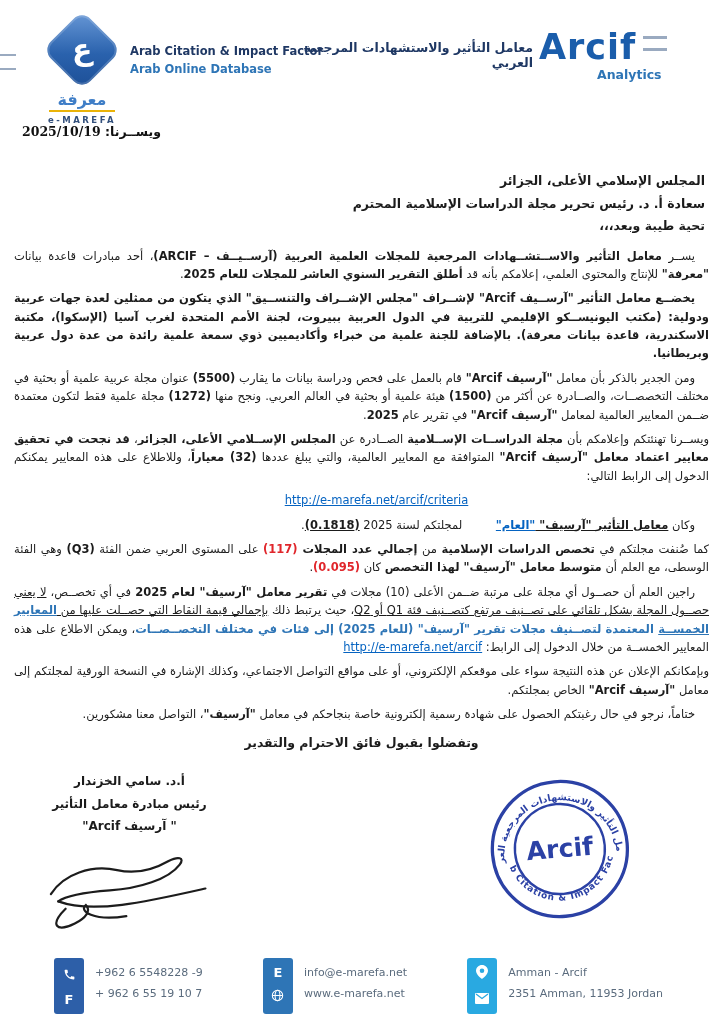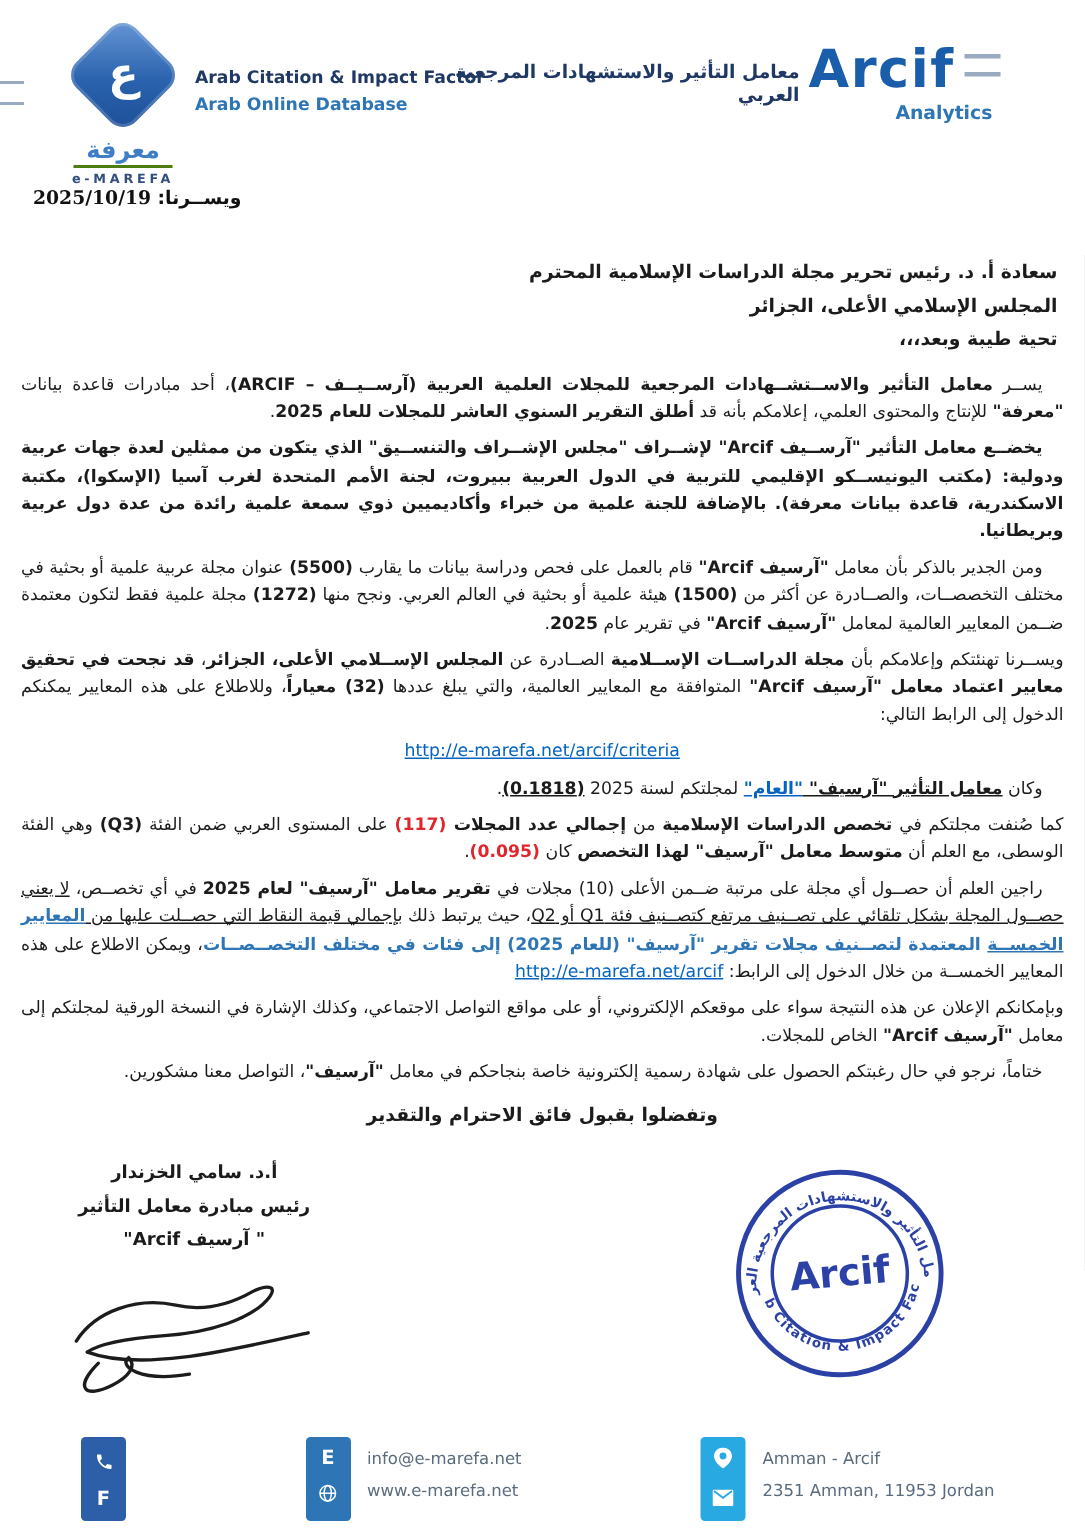--- a/index.html
+++ b/index.html
@@ -6,21 +6,21 @@
   .page{position:relative;width:723px;height:1024px;margin:0 auto;background:#fff;overflow:hidden;}
 
   
   .letterhead{position:absolute;top:14px;left:0;right:0;height:108px;direction:ltr;}
   .edge-dash{position:absolute;width:16px;height:2px;background:#9aaac0;}
   .marefa{position:absolute;left:34px;top:2px;width:96px;text-align:center;}
   .diamond{width:56px;height:56px;margin:6px auto 12px;border-radius:12px;transform:rotate(45deg);
     background:linear-gradient(135deg,#6a9ad8 0%,#2a62ad 55%,#1c4e96 100%);
     display:flex;align-items:center;justify-content:center;box-shadow:inset 0 0 0 2px rgba(255,255,255,.18);}
   .diamond span{transform:rotate(-45deg);color:#fff;font-size:30px;font-weight:700;line-height:1;}
-  .marefa-word{color:#3f7ec7;font-weight:700;font-size:16px;border-bottom:2px solid #4d7c0f;display:inline-block;padding:0 8px 1px;line-height:1.1;}
+  .marefa-word{color:#3f7ec7;font-weight:700;font-size:16px;border-bottom:2px solid #eab308;display:inline-block;padding:0 8px 1px;line-height:1.1;}
   .marefa-sub{font-size:8.5px;letter-spacing:2.5px;color:#33507c;margin-top:3px;font-weight:700;}
   .eng-block{position:absolute;left:130px;top:28px;font-weight:700;font-size:11.5px;line-height:1.6;}
   .eng-block .l1{color:var(--navy);}
   .eng-block .l2{color:var(--blue);}
   .ar-block{position:absolute;right:190px;top:26px;width:238px;direction:rtl;text-align:right;font-weight:700;}
   .ar-block .l1{color:var(--navy);font-size:12.5px;}
   .ar-block .l2{color:var(--blue);font-size:11.5px;margin-top:3px;}
   .arcif-logo{position:absolute;right:16px;top:18px;width:168px;}
   .arcif-word{font-size:35px;font-weight:800;color:var(--logoBlue);letter-spacing:1px;line-height:.9;display:inline-block;}
   .logo-dashes{display:inline-block;vertical-align:top;margin-left:7px;margin-top:4px;}
@@ -34,21 +34,21 @@
   
   .main{position:relative;margin:170px 14px 0;direction:rtl;color:var(--ink);font-size:11.5px;}
   .greeting{font-weight:700;font-size:12.5px;line-height:1.8;margin:0 4px 9px 0;text-align:right;}
   .par{margin:0 0 6px;line-height:1.6;text-align:justify;}
   .par.ind{text-indent:14px;}
   .par.a-center{text-align:center;text-indent:0;}
   .s-b{font-weight:700;}
   .s-u{text-decoration:underline;}
   .s-r{color:var(--red);}
   .s-c{color:var(--blue);}
-  .s-l{color:var(--link);}
+  .s-l{color:var(--link);margin-left:30px;}
   a{text-decoration:none;color:inherit;}
   .closing{text-align:center;font-weight:700;font-size:12.5px;margin:12px 0 6px;}
 
   
   .sig-row{display:flex;direction:ltr;justify-content:space-between;align-items:flex-start;margin-top:20px;padding:0 26px 0 8px;}
   .sig-block{text-align:center;font-weight:700;font-size:12px;line-height:1.85;direction:rtl;min-width:215px;}
   .sig-svg{display:block;margin:0 auto;}
   .stamp-wrap{margin:4px 48px 0 0;transform:rotate(-5deg);}
   .stamp circle{stroke:var(--stamp);}
   .stamp text{fill:var(--stamp);font-family:"DejaVu Sans",sans-serif;}
@@ -94,34 +94,34 @@
       <div class="arcif-sub">Analytics</div>
     </div>
   </div>
 
   <div class="meta">
     <div><span>ويســرنا:</span> <span class="val">2025/10/19</span></div>
   </div>
 
   <div class="main">
     <div class="greeting" id="greeting">
+        <div>المجلس الإسلامي الأعلى، الجزائر</div>
         <div>سعادة أ. د. رئيس تحرير مجلة الدراسات الإسلامية   المحترم</div>
-        <div>المجلس الإسلامي الأعلى، الجزائر</div>
         <div>تحية طيبة وبعد،،،</div>
       </div>
     <div id="paragraphs">
         <p class="par a-justify ind"><span>يســر </span><span class="s-b">معامل التأثير والاســتشــهادات المرجعية للمجلات العلمية العربية (آرســيــف – ARCIF)</span><span>، أحد مبادرات قاعدة بيانات </span><span class="s-b">"معرفة"</span><span> للإنتاج والمحتوى العلمي، إعلامكم بأنه قد </span><span class="s-b">أطلق التقرير السنوي العاشر للمجلات للعام 2025</span><span>.</span></p>
         <p class="par a-justify ind"><span class="s-b">يخضــع معامل التأثير "آرســيف Arcif" لإشــراف "مجلس الإشــراف والتنســيق" الذي يتكون من ممثلين لعدة جهات عربية ودولية: (مكتب اليونيســكو الإقليمي للتربية في الدول العربية ببيروت، لجنة الأمم المتحدة لغرب آسيا (الإسكوا)، مكتبة الاسكندرية، قاعدة بيانات معرفة). بالإضافة للجنة علمية من خبراء وأكاديميين ذوي سمعة علمية رائدة من عدة دول عربية وبريطانيا.</span></p>
         <p class="par a-justify ind"><span>ومن الجدير بالذكر بأن معامل </span><span class="s-b">"آرسيف Arcif"</span><span> قام بالعمل على فحص ودراسة بيانات ما يقارب </span><span class="s-b">(5500)</span><span> عنوان مجلة عربية علمية أو بحثية في مختلف التخصصــات، والصــادرة عن أكثر من </span><span class="s-b">(1500)</span><span> هيئة علمية أو بحثية في العالم العربي. ونجح منها </span><span class="s-b">(1272)</span><span> مجلة علمية فقط لتكون معتمدة ضــمن المعايير العالمية لمعامل </span><span class="s-b">"آرسيف Arcif"</span><span> في تقرير عام </span><span class="s-b">2025</span><span>.</span></p>
         <p class="par a-justify"><span>ويســرنا تهنئتكم وإعلامكم بأن </span><span class="s-b">مجلة الدراســات الإســلامية</span><span> الصــادرة عن </span><span class="s-b">المجلس الإســلامي الأعلى، الجزائر</span><span>، </span><span class="s-b">قد نجحت في تحقيق معايير اعتماد معامل "آرسيف Arcif"</span><span> المتوافقة مع المعايير العالمية، والتي يبلغ عددها </span><span class="s-b">(32) معياراً</span><span>، وللاطلاع على هذه المعايير يمكنكم الدخول إلى الرابط التالي:</span></p>
         <p class="par a-center"><a href="#" class="s-l s-u">http://e-marefa.net/arcif/criteria</a></p>
         <p class="par a-justify ind"><span>وكان </span><span class="s-b s-u">معامل التأثير "آرسيف" </span><a href="#" class="s-b s-l s-u">"العام"</a><span> لمجلتكم لسنة 2025 </span><span class="s-b s-u">(0.1818)</span><span>.</span></p>
         <p class="par a-justify"><span>كما صُنفت مجلتكم في </span><span class="s-b">تخصص الدراسات الإسلامية</span><span> من </span><span class="s-b">إجمالي عدد المجلات </span><span class="s-b s-r">(117)</span><span> على المستوى العربي ضمن الفئة </span><span class="s-b">(Q3)</span><span> وهي الفئة الوسطى، مع العلم أن </span><span class="s-b">متوسط معامل "آرسيف" لهذا التخصص</span><span> كان </span><span class="s-b s-r">(0.095)</span><span>.</span></p>
         <p class="par a-justify ind"><span>راجين العلم أن حصــول أي مجلة على مرتبة ضــمن الأعلى (10) مجلات في </span><span class="s-b">تقرير معامل "آرسيف" لعام 2025</span><span> في أي تخصــص، </span><span class="s-u">لا يعني حصــول المجلة بشكل تلقائي على تصــنيف مرتفع كتصــنيف فئة Q1 أو Q2</span><span>، حيث يرتبط ذلك </span><span class="s-u">بإجمالي قيمة النقاط التي حصــلت عليها من </span><span class="s-c s-b s-u">المعايير الخمســة</span><span class="s-c s-b"> المعتمدة لتصــنيف مجلات تقرير "آرسيف" (للعام 2025) إلى فئات في مختلف التخصــصــات</span><span>، ويمكن الاطلاع على هذه المعايير الخمســة من خلال الدخول إلى الرابط: </span><a href="#" class="s-l s-u">http://e-marefa.net/arcif</a></p>
-        <p class="par a-justify"><span>وبإمكانكم الإعلان عن هذه النتيجة سواء على موقعكم الإلكتروني، أو على مواقع التواصل الاجتماعي، وكذلك الإشارة في النسخة الورقية لمجلتكم إلى معامل </span><span class="s-b">"آرسيف Arcif"</span><span> الخاص للمجلات.</span></p>
+        <p class="par a-justify"><span>وبإمكانكم الإعلان عن هذه النتيجة سواء على موقعكم الإلكتروني، أو على مواقع التواصل الاجتماعي، وكذلك الإشارة في النسخة الورقية لمجلتكم إلى معامل </span><span class="s-b">"آرسيف Arcif"</span><span> الخاص بمجلتكم.</span></p>
         <p class="par a-justify ind"><span>ختاماً، نرجو في حال رغبتكم الحصول على شهادة رسمية إلكترونية خاصة بنجاحكم في معامل </span><span class="s-b">"آرسيف"</span><span>، التواصل معنا مشكورين.</span></p>
       </div>
     <div class="closing">وتفضلوا بقبول فائق الاحترام والتقدير</div>
 
     <div class="sig-row">
       <div class="sig-block">
         <div>أ.د. سامي الخزندار</div>
         <div>رئيس مبادرة معامل التأثير</div>
         <div>" آرسيف Arcif"</div>
         <svg class="sig-svg" width="200" height="92" viewBox="0 0 200 100">
@@ -150,20 +150,24 @@
   </div>
 
   <footer>
     <div class="contact">
       <div class="tile t1">
         <span><svg width="13" height="13" viewBox="0 0 24 24">
               <path fill="#fff" d="M6.6 10.8c1.4 2.8 3.8 5.1 6.6 6.6l2.2-2.2c.3-.3.7-.4 1-.2 1.1.4 2.3.6 3.6.6.6 0 1 .4 1 1V20c0 .6-.4 1-1 1C10.6 21 3 13.4 3 4c0-.6.4-1 1-1h3.5c.6 0 1 .4 1 1 0 1.2.2 2.4.6 3.6.1.3 0 .7-.2 1l-2.3 2.2z"></path>
             </svg></span>
         <span class="glyph">F</span>
       </div>
+      <div class="lines">
+        <div>+962 6 5548228 -9</div>
+        <div>+ 962 6 55 19 10 7</div>
+      </div>
     </div>
 
     <div class="contact">
       <div class="tile t2">
         <span class="glyph">E</span>
         <span><svg width="13" height="13" viewBox="0 0 14 14">
               <g stroke="#fff" fill="none" stroke-width="1.1">
                 <circle cx="7" cy="7" r="5.6"></circle>
                 <ellipse cx="7" cy="7" rx="2.6" ry="5.6"></ellipse>
                 <path d="M1.4 7h11.2"></path>

